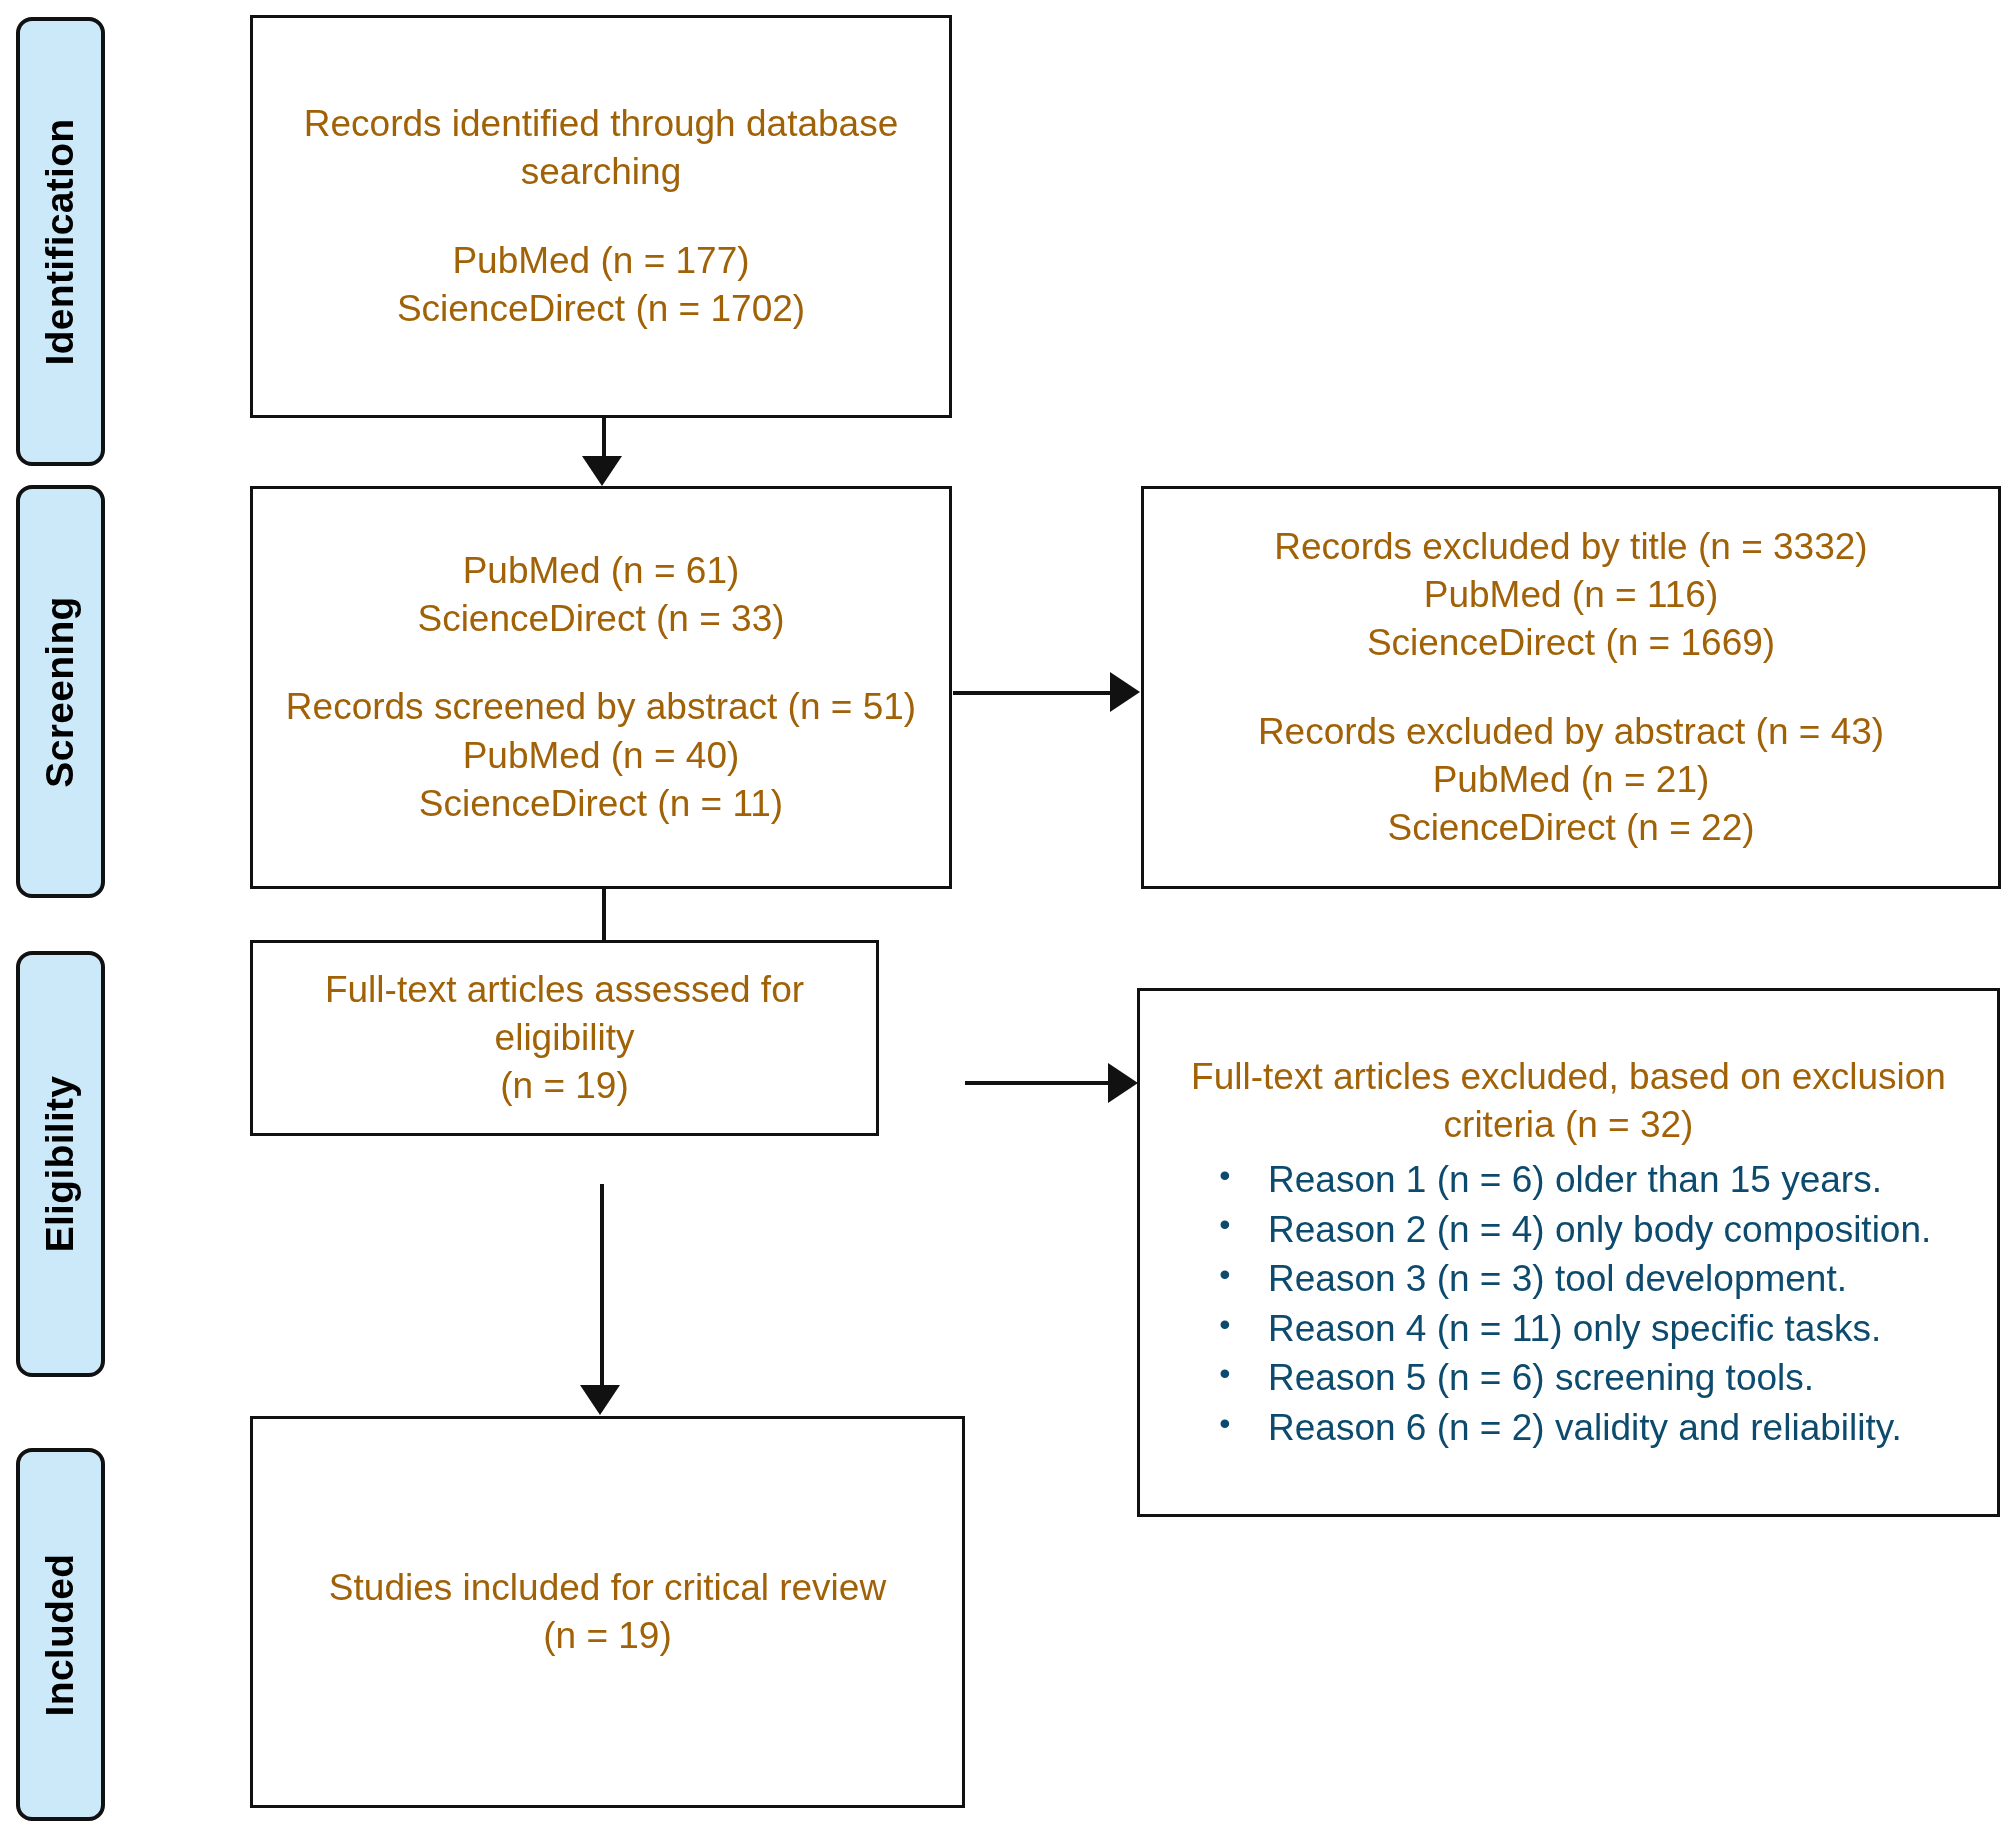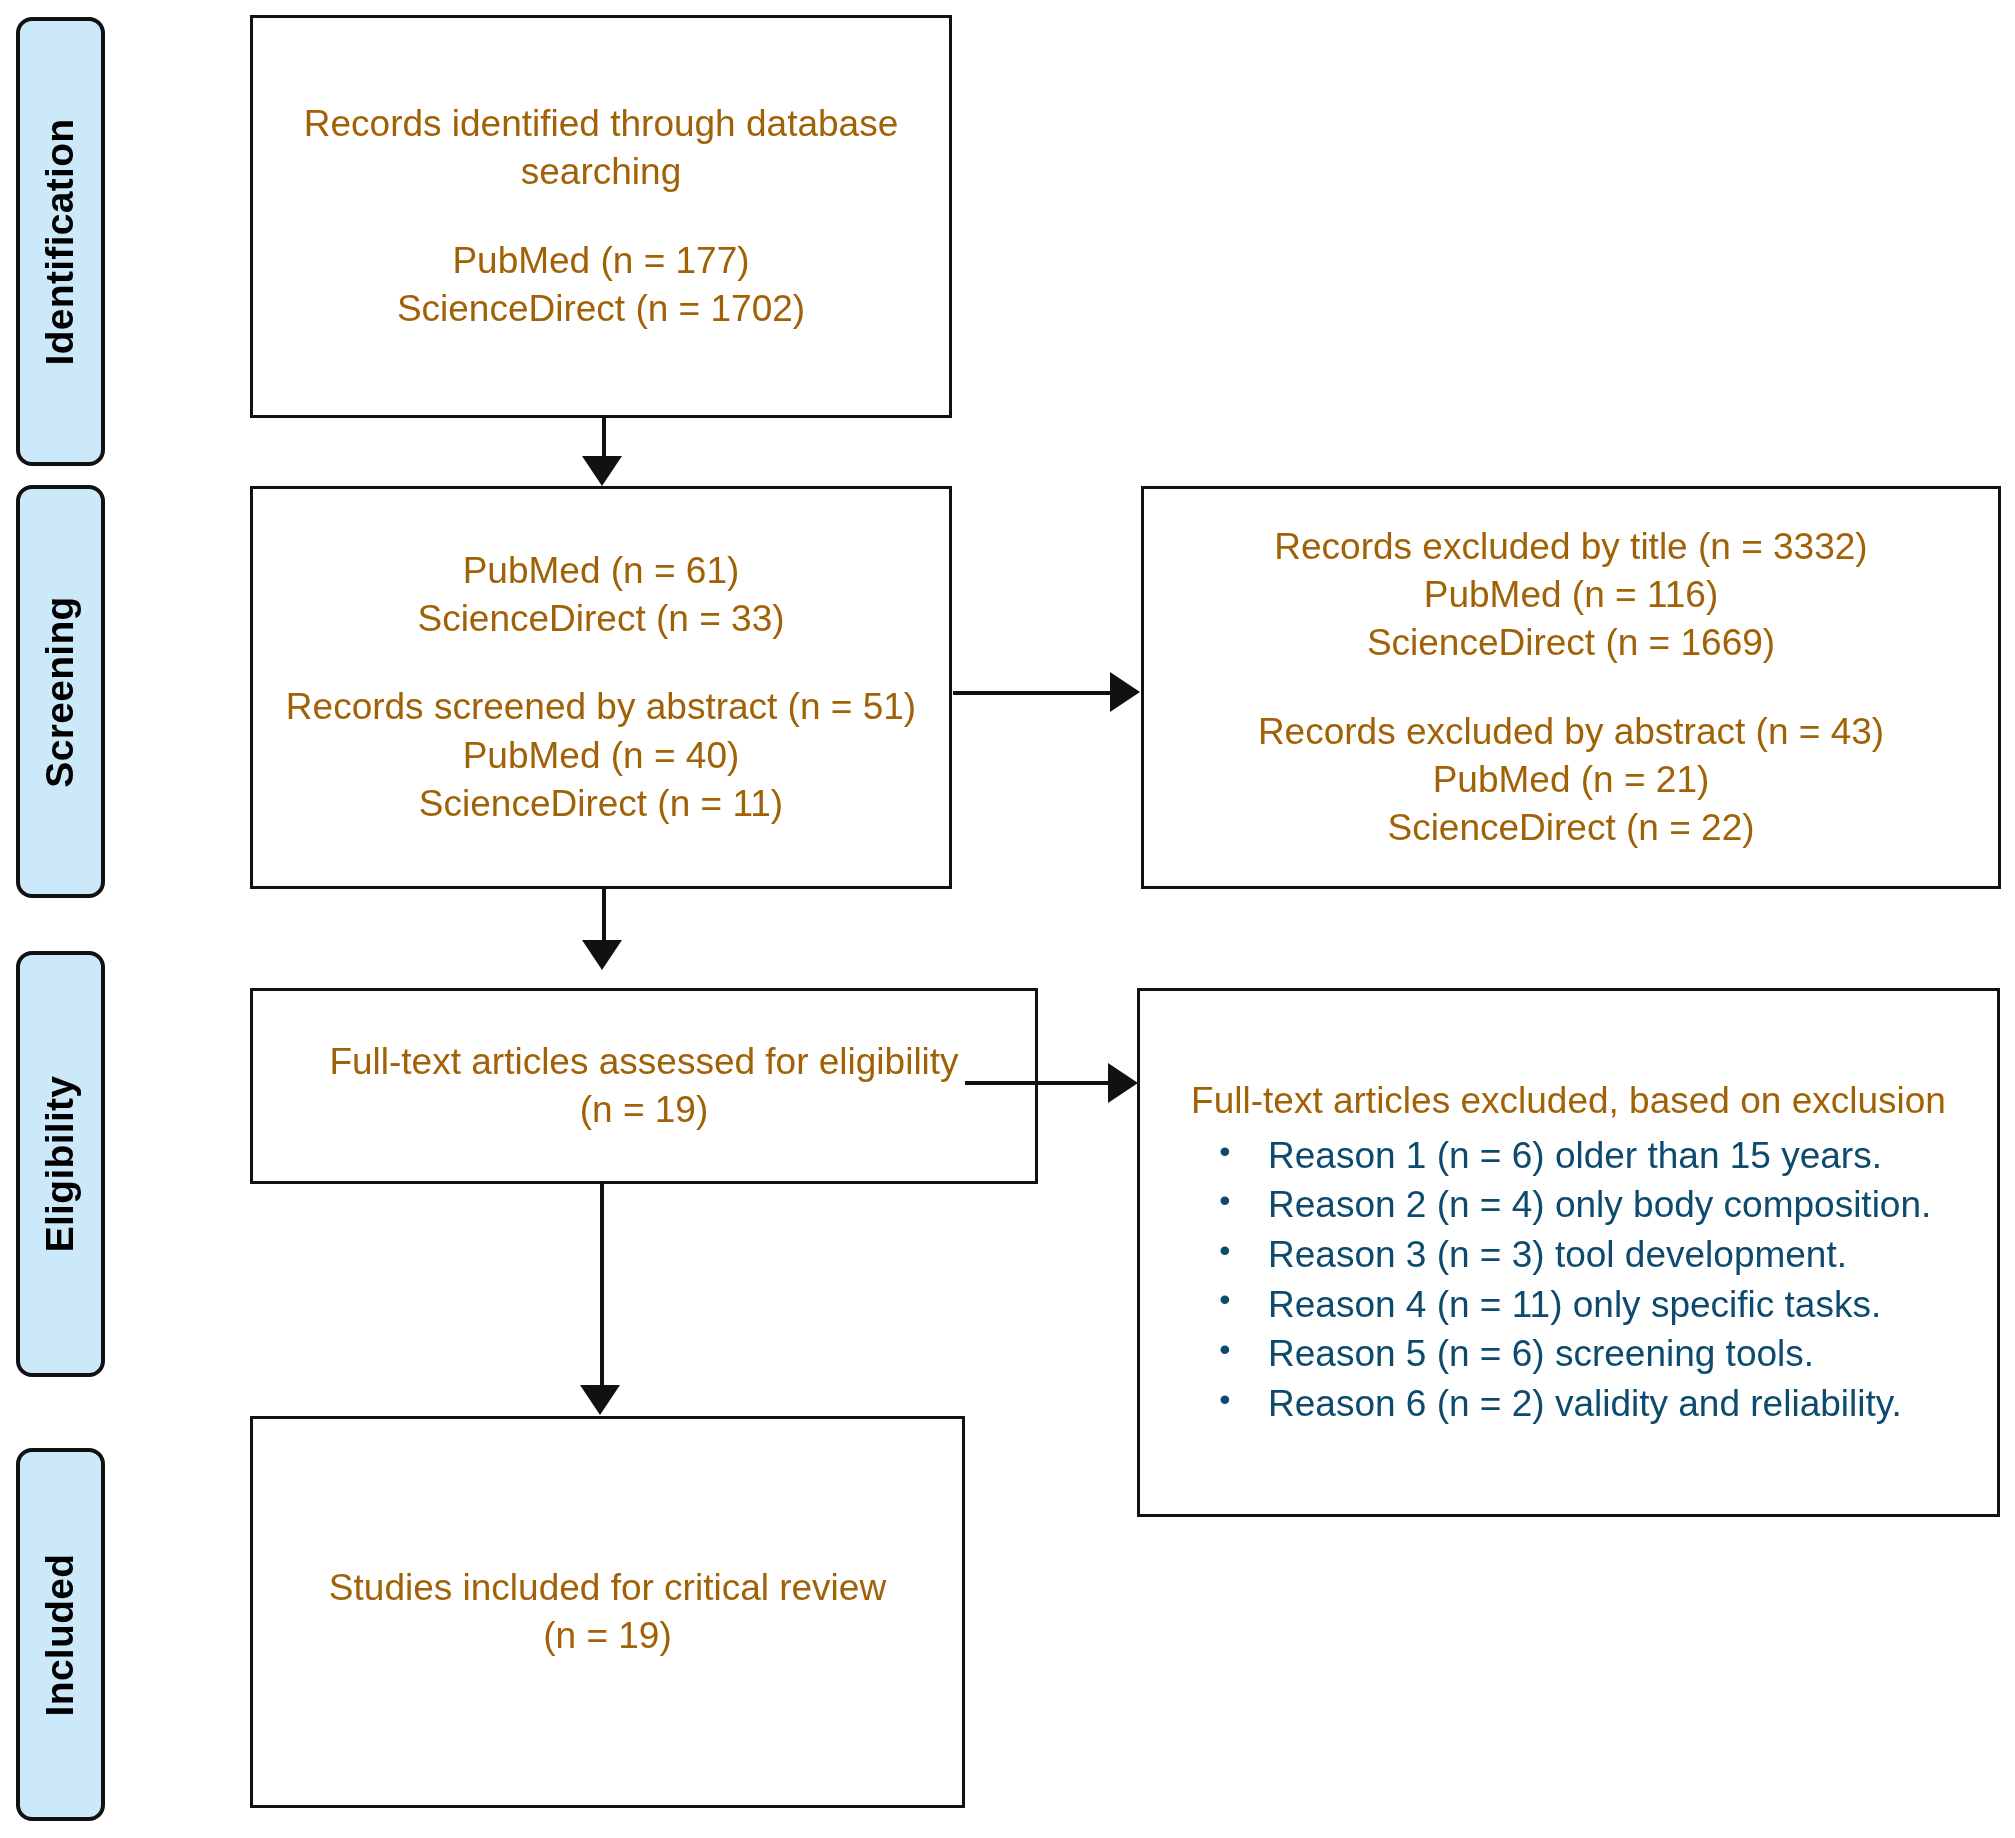--- a/index.html
+++ b/index.html
@@ -171,33 +171,34 @@
       <span class="spacer"></span>
       <span class="line">Records excluded by abstract (n = 43)</span>
       <span class="line">PubMed (n = 21)</span>
       <span class="line">ScienceDirect (n = 22)</span>
     </div>
   </div>
 
   <div class="conn-v" style="left:602px; top:889px; height:56px;"></div>
   <div class="arrow-down" style="left:582px; top:940px;"></div>
 
-  <div class="flow-box" style="left:250px; top:988px; width:788px; height:196px;">
+  <div class="flow-box" style="left:250px; top:940px; width:629px; height:196px;">
     <div class="box-lines">
       <span class="line">Full-text articles assessed for eligibility</span>
       <span class="line">(n = 19)</span>
     </div>
   </div>
 
   <div class="conn-h" style="left:965px; top:1081px; width:143px;"></div>
   <div class="arrow-right" style="left:1108px; top:1063px;"></div>
 
   <div class="flow-box" style="left:1137px; top:988px; width:863px; height:529px;">
     <div class="box-lines">
       <span class="line">Full-text articles excluded, based on exclusion</span>
+      <span class="line">criteria (n = 32)</span>
     </div>
     <ul class="reason-list">
       <li>Reason 1 (n = 6) older than 15 years.</li>
       <li>Reason 2 (n = 4) only body composition.</li>
       <li>Reason 3 (n = 3) tool development.</li>
       <li>Reason 4 (n = 11) only specific tasks.</li>
       <li>Reason 5 (n = 6) screening tools.</li>
       <li>Reason 6 (n = 2) validity and reliability.</li>
     </ul>
   </div>

